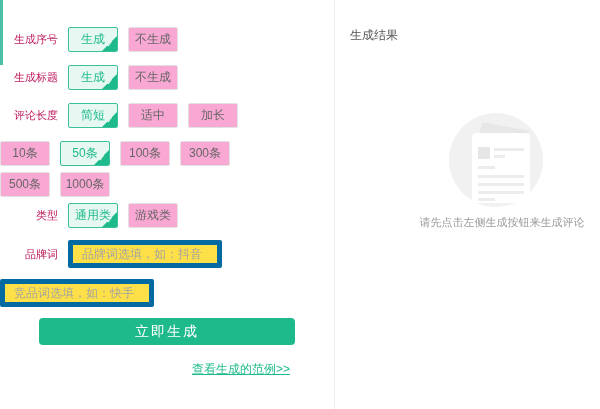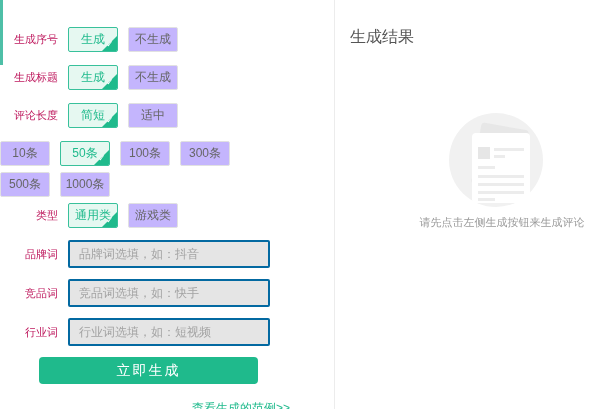--- a/index.html
+++ b/index.html
@@ -22,42 +22,42 @@
   .frow{display:flex;align-items:flex-start;}
   .frow.opts-row{margin-bottom:13px;}
   .frow.qty-row{margin-bottom:6px;}
   .frow.type-row{margin-bottom:12px;}
   .frow.input-row{margin-bottom:11px;}
   .flabel{width:58px;margin-right:10px;text-align:right;font-size:11px;color:#be185d;
     line-height:25px;flex:0 0 58px;white-space:nowrap;}
   .input-row .flabel{line-height:28px;font-family:Liberation Serif, serif;}
   .opts{display:flex;flex-wrap:wrap;column-gap:10px;row-gap:6px;width:240px;}
   .opt{position:relative;width:50px;height:25px;border:1px solid var(--btn-border);
-    background:#c4b5fd;border-radius:2px;font-size:12px;color:#666;cursor:pointer;
+    background:#f9a8d4;border-radius:2px;font-size:12px;color:#666;cursor:pointer;
     display:flex;align-items:center;justify-content:center;overflow:hidden;
     font-family:"Liberation Sans", sans-serif;}
   .opt.sel{background:var(--sel-bg);border-color:var(--sel-border);color:var(--primary);}
   .check-corner{position:absolute;right:0;bottom:0;width:0;height:0;
     border-bottom:15px solid var(--primary);border-left:15px solid transparent;}
   .check-corner b{position:absolute;left:-11px;top:4px;color:#fff;font-size:9px;
     font-weight:normal;line-height:1;}
-  .tinput{width:202px;height:28px;border:2px solid #0369a1;border-radius:2px;
-    padding:0 9px;font-size:12px;color:#666;outline:none;background:#e5e5e5;
+  .tinput{width:154px;height:28px;border:5px solid #0369a1;border-radius:2px;
+    padding:0 9px;font-size:12px;color:#666;outline:none;background:#fde047;
     font-family:"Liberation Sans", sans-serif;}
   .tinput::placeholder{color:#a3a3a3;opacity:1;}
   .submit-row{margin-top:8px;}
-  .submit-btn{display:block;margin-left:39px;width:219px;height:27px;border:none;
+  .submit-btn{display:block;margin-left:39px;width:256px;height:27px;border:none;
     border-radius:4px;background:var(--primary);color:#fff;font-size:14px;cursor:pointer;
     letter-spacing:2px;font-family:"Liberation Sans", sans-serif;}
   .link-row{margin-top:14px;width:290px;text-align:right;}
   .example-link{font-size:12px;color:var(--primary);text-decoration:underline;cursor:pointer;}
 
   
   .right{flex:1;position:relative;border-left:1px solid var(--divider);height:409px;}
-  .result-title{position:absolute;left:15px;top:27px;font-size:16px;color:#555;}
+  .result-title{position:absolute;left:15px;top:27px;font-size:12px;color:#555;}
   .empty-circle{position:absolute;left:114px;top:113px;width:94px;height:94px;
     border-radius:50%;background:#f1f1f1;}
   .paper-back{position:absolute;left:27px;top:13px;width:48px;height:62px;
     background:#e7e7e7;border-radius:3px;transform:rotate(10deg);}
   .paper{position:absolute;left:23px;top:20px;width:58px;height:70px;background:#fff;
     border-radius:4px;}
   .paper i{position:absolute;background:#ececec;display:block;}
   .ph-square{left:6px;top:14px;width:12px;height:12px;background:#e6e6e6 !important;}
   .ln-a{left:22px;top:15px;width:30px;height:3px;}
   .ln-b{left:22px;top:22px;width:11px;height:3px;}
@@ -95,20 +95,21 @@
             <button class="opt">不生成</button>
           </div>
         </div>
         <div class="frow opts-row">
           <div class="flabel">评论长度</div>
           <div class="opts">
             <button class="opt sel">简短<span class="check-corner">
                 <b>✓</b>
               </span></button>
             <button class="opt">适中</button>
+            <button class="opt">加长</button>
           </div>
         </div>
         <div class="frow qty-row">
           <div class="opts">
             <button class="opt">10条</button>
             <button class="opt sel">50条<span class="check-corner">
                 <b>✓</b>
               </span></button>
             <button class="opt">100条</button>
             <button class="opt">300条</button>
@@ -123,26 +124,21 @@
                 <b>✓</b>
               </span></button>
             <button class="opt">游戏类</button>
           </div>
         </div>
         <div class="frow input-row">
           <div class="flabel">品牌词</div>
           <input class="tinput" type="text" placeholder="品牌词选填，如：抖音" style="">
         </div>
         <div class="frow input-row">
-          <div class="flabel">竞品词</div>
           <input class="tinput" type="text" placeholder="竞品词选填，如：快手" style="">
-        </div>
-        <div class="frow input-row">
-          <div class="flabel">行业词</div>
-          <input class="tinput" type="text" placeholder="行业词选填，如：短视频" style="">
         </div>
       </div>
 
     <div class="frow submit-row">
       <button class="submit-btn">立即生成</button>
     </div>
     <div class="link-row">
       <a class="example-link">查看生成的范例&gt;&gt;</a>
     </div>
   </div>

